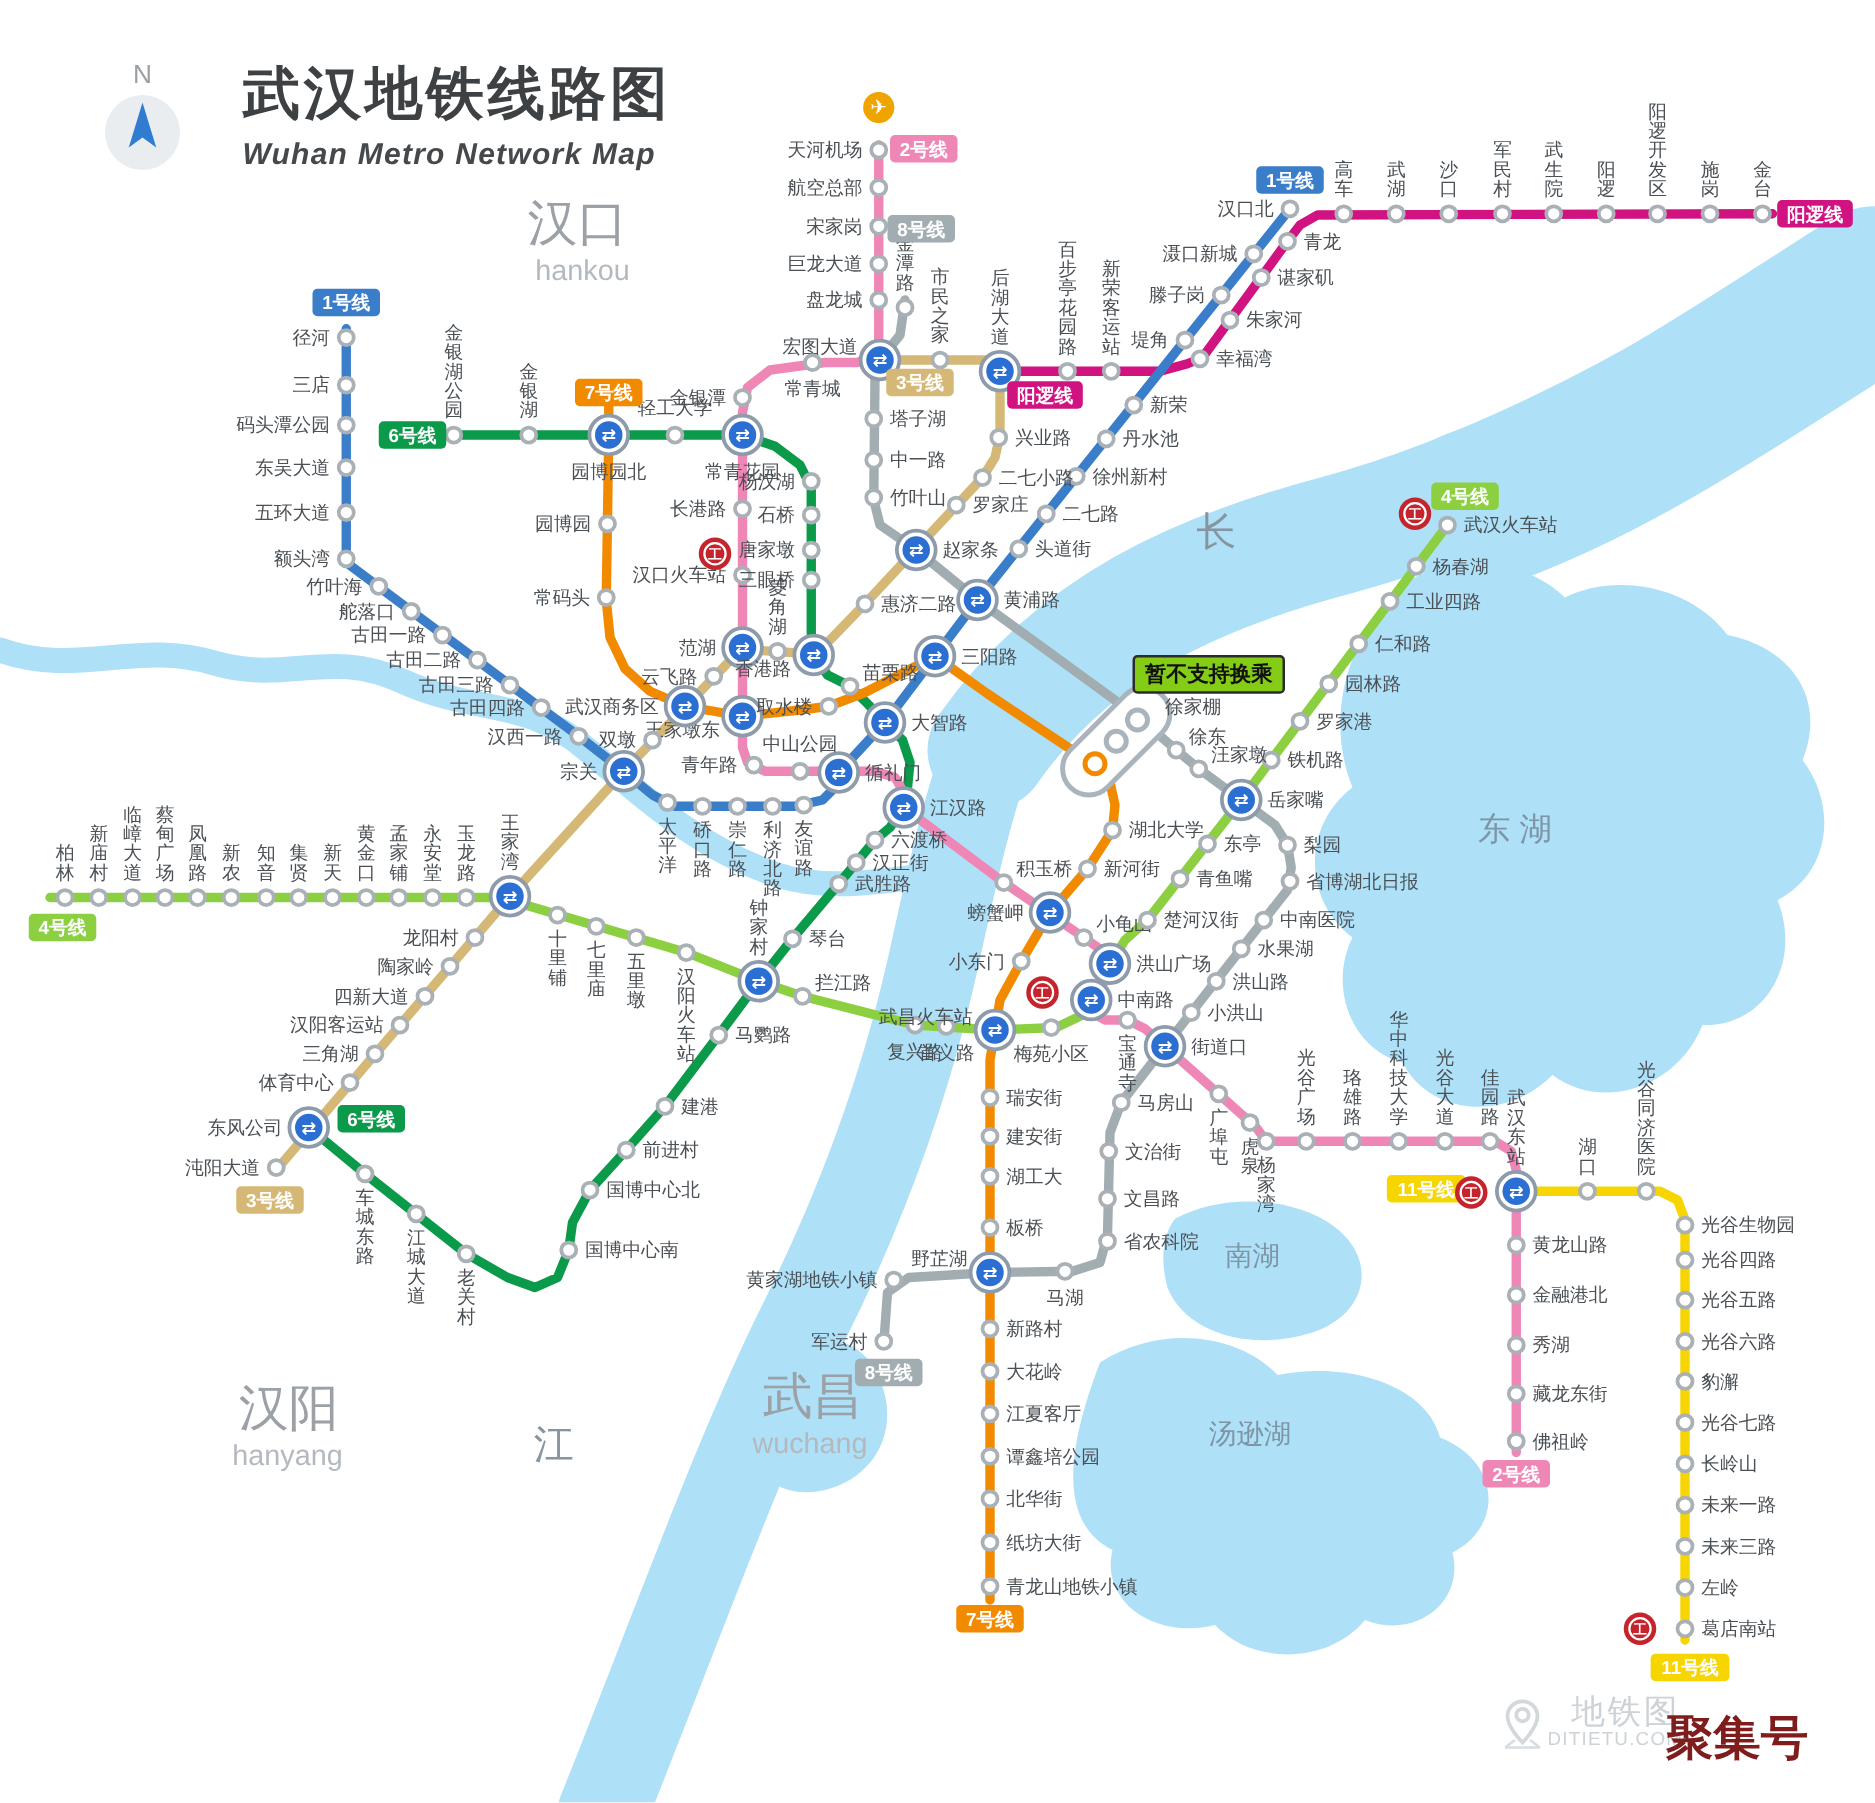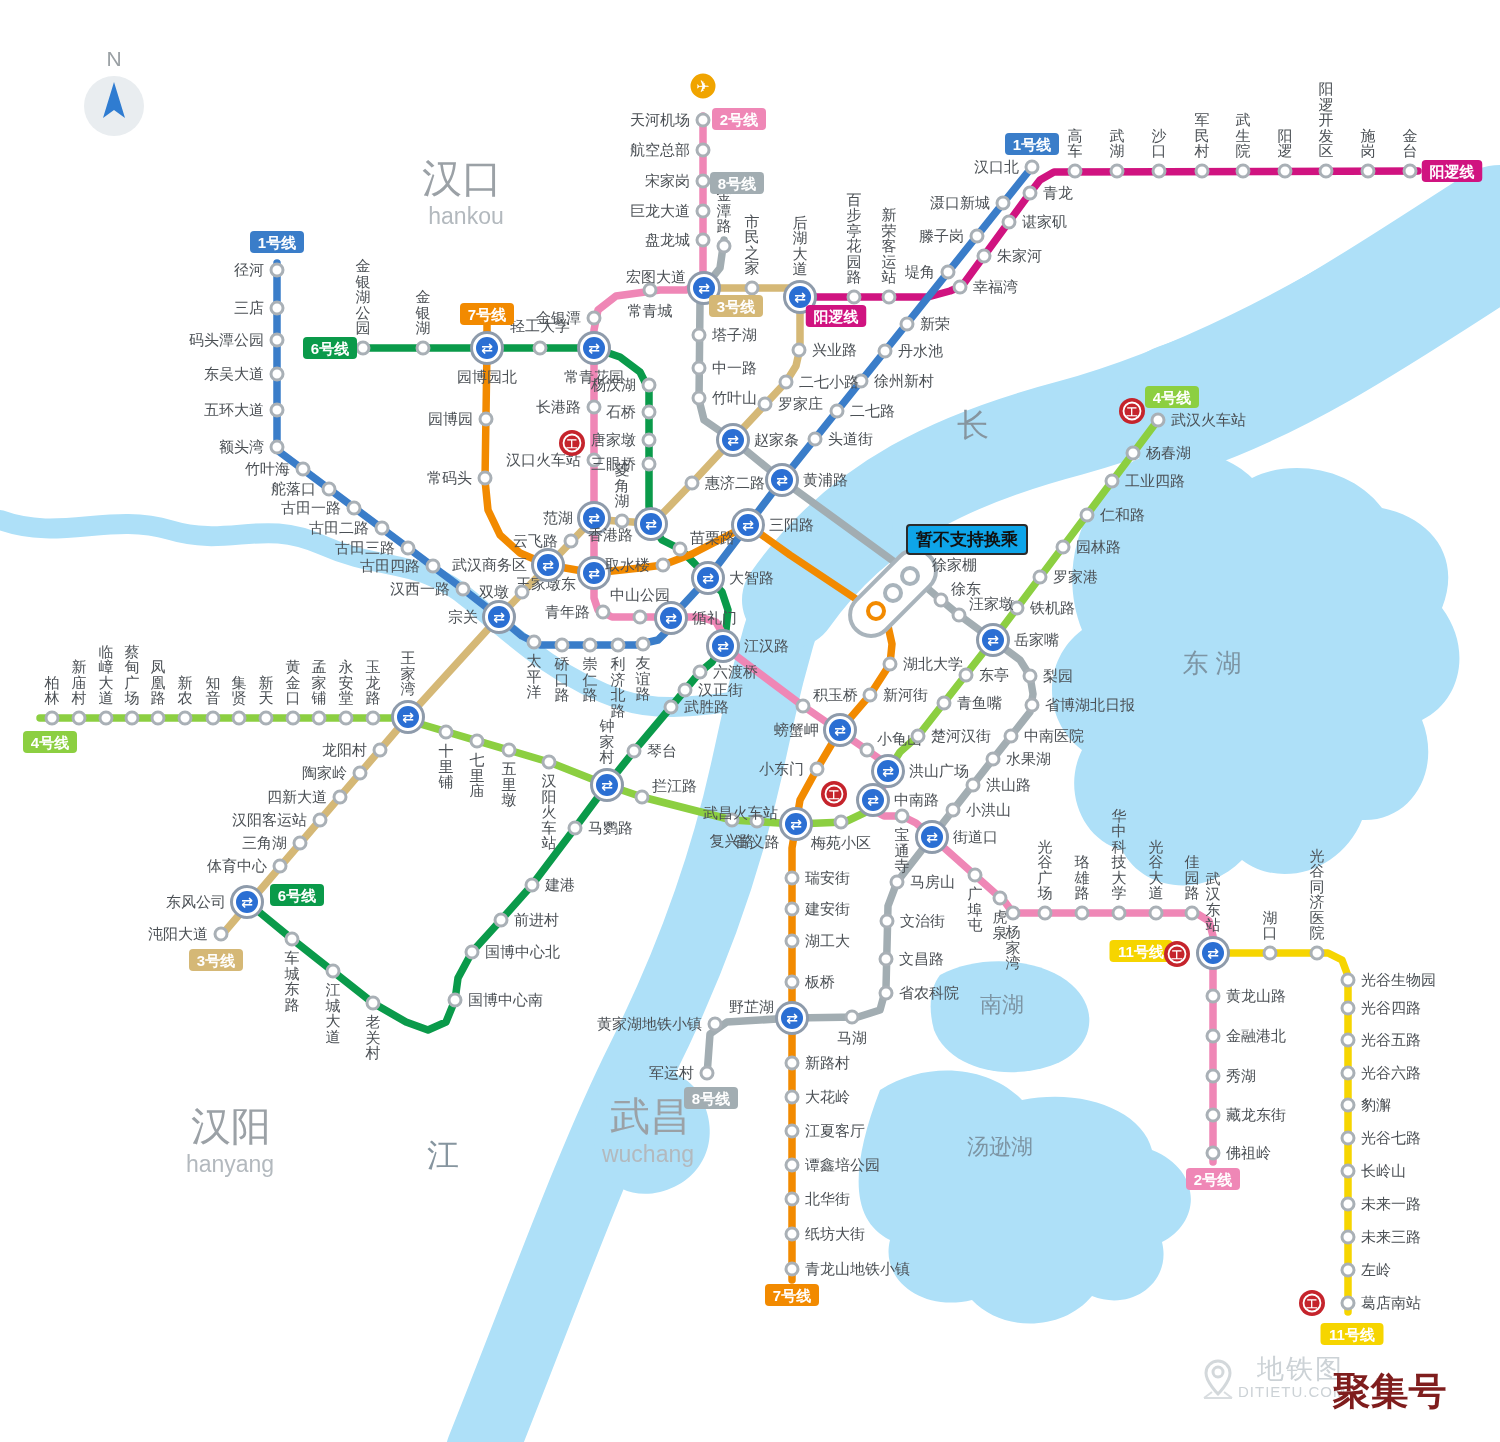--- a/index.html
+++ b/index.html
@@ -1,21 +1,21 @@
 <!DOCTYPE html>
 <html><head>
 <meta charset="utf-8">
 <style>
   html,body{margin:0;padding:0;background:#fff;font-family:"Liberation Sans","DejaVu Sans",sans-serif;}
   #stage{position:relative;width:1500px;height:1442px;background:#fff;overflow:hidden;}
   #map{position:absolute;left:0;top:0;}
   #titleblock{position:absolute;left:194px;top:44px;color:#3e4144;}
   #titleblock h1{margin:0;font-size:46px;letter-spacing:3px;font-weight:bold;color:#3e4144;}
   #titleblock .sub{margin-top:4px;font-size:24px;font-weight:bold;font-style:italic;color:#46494c;letter-spacing:1px;}
-  #notice{position:absolute;left:906px;top:524px;background:#0ea5e9;border:2px solid #2b2b2b;border-radius:4px;padding:2px 8px;font-size:17px;font-weight:bold;color:#111;}
+  #notice{position:absolute;left:906px;top:524px;background:#84cc16;border:2px solid #2b2b2b;border-radius:4px;padding:2px 8px;font-size:17px;font-weight:bold;color:#111;}
   #watermark{position:absolute;left:1198px;top:1356px;width:290px;color:#ccd2d6;}
   #watermark .row{display:flex;align-items:flex-start;}
   #watermark .cn{font-size:27px;letter-spacing:2px;color:#ccd2d6;line-height:1;margin-left:19px;}
   #watermark .latin{font-size:15px;color:#ccd2d6;letter-spacing:1px;}
   #watermark .brand{font-size:38px;font-weight:bold;color:#7f1d1d;line-height:1;margin-left:-14px;margin-top:16px;}
   text{font-family:"Liberation Sans","DejaVu Sans",sans-serif;}
 </style>
 </head>
 <body>
 
@@ -688,20 +688,24 @@
         <g>
           <rect x="-21" y="-52" width="42" height="104" rx="21" fill="#fff" stroke="#a9b4bc" stroke-width="4" transform="translate(893,593) rotate(45)"></rect>
           <circle cx="910" cy="576" r="8" fill="#fff" stroke="#a9b4bc" stroke-width="4"></circle>
           <circle cx="893" cy="593" r="8" fill="#fff" stroke="#a9b4bc" stroke-width="4"></circle>
           <circle cx="876" cy="611" r="8" fill="#fff" stroke="#f28a00" stroke-width="4"></circle>
           <text x="932" y="570" text-anchor="start" font-size="15" fill="#4b5055">徐家棚</text>
         </g>
       </g>
   </svg>
 
+  <div id="titleblock">
+    <h1>武汉地铁线路图</h1>
+    <div class="sub">Wuhan Metro Network Map</div>
+  </div>
 
   <div id="notice">暂不支持换乘</div>
 
   <div id="watermark">
     <div class="row">
       <svg width="40" height="48" viewBox="0 0 40 48">
         <path d="M8,17 a12,12 0 1 1 24,0 c0,9 -12,21 -12,21 c0,0 -12,-12 -12,-21 z" fill="none" stroke="#d3d8db" stroke-width="3"></path>
         <circle cx="20" cy="16" r="5" fill="none" stroke="#d3d8db" stroke-width="3"></circle>
         <path d="M6,42 L14,36 M34,42 L26,36 M6,42 L34,42" fill="none" stroke="#d9dde0" stroke-width="2"></path>
       </svg>

